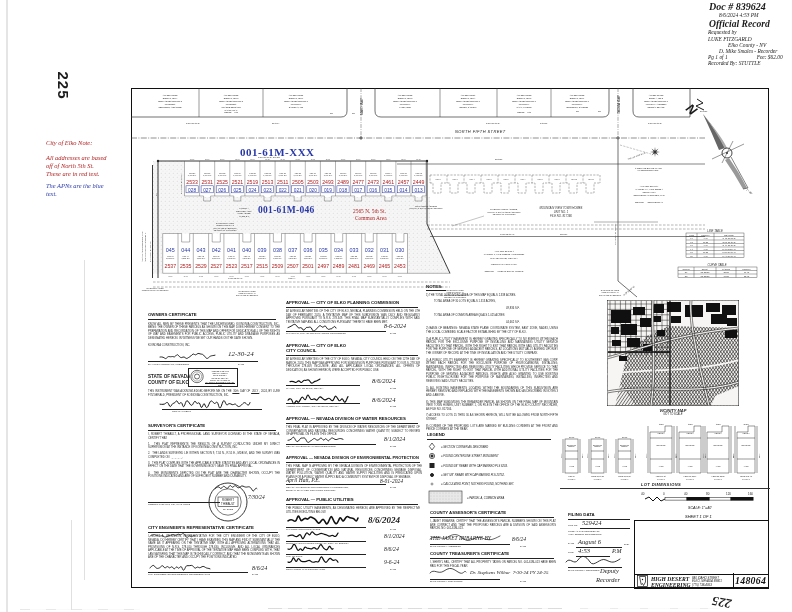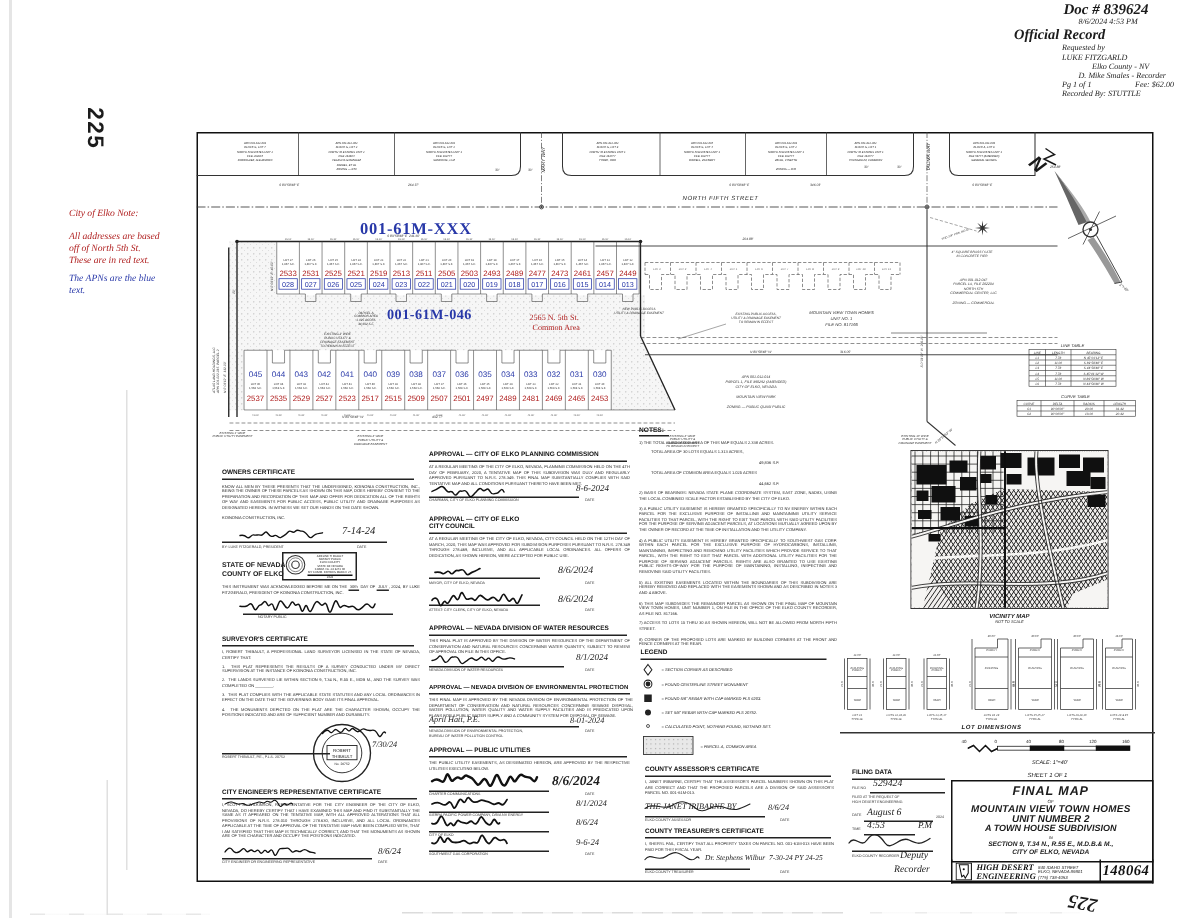--- a/index.html
+++ b/index.html
@@ -11,21 +11,21 @@
 .blue{color:#2838a8;}
 .red{color:#b02020;}
 .lbl{font-size:2.4px;color:#333;}
 </style></head>
 <body>
 <div class="page">
 
 <div class="abs ser" style="left:640px;top:1px;width:152px;line-height:1.14;">
   <div style="font-size:10px;font-weight:bold;margin-left:69px;">Doc # 839624</div>
   <div style="font-size:5.4px;margin-left:79px;">8/6/2024 4:53 PM</div>
-  <div style="font-size:9.6px;font-weight:bold;margin-left:36px;">Official Record</div>
+  <div style="font-size:9.6px;font-weight:bold;margin-left:69px;">Official Record</div>
   <div style="font-size:5.4px;margin-left:68px;">Requested by</div>
   <div style="font-size:5.4px;margin-left:68px;">LUKE FITZGARLD</div>
   <div style="font-size:5.4px;margin-left:88px;">Elko County - NV</div>
   <div style="font-size:5.4px;margin-left:79px;">D. Mike Smales - Recorder</div>
   <div style="font-size:5.4px;margin-left:68px;white-space:nowrap;">Pg 1 of 1<span style="margin-left:29px;">Fee: $62.00</span></div>
   <div style="font-size:5.4px;margin-left:68px;">Recorded By: STUTTLE</div>
 </div>
 
 <div class="abs" style="left:46px;top:80px;width:34px;font-size:15px;font-weight:bold;letter-spacing:1px;transform:rotate(90deg);">225</div>
 
@@ -594,21 +594,21 @@
 
 <div class="abs" style="left:148px;top:312px;width:132px;">
   <div class="hd">OWNERS CERTIFICATE</div>
   <div class="hr" style="width:128px;"></div>
   <div class="t2" style="margin-top:3px;">KNOW ALL MEN BY THESE PRESENTS THAT THE UNDERSIGNED, KOINONIA CONSTRUCTION, INC., BEING THE OWNER OF THESE PARCELS AS SHOWN ON THIS MAP, DOES HEREBY CONSENT TO THE PREPARATION AND RECORDATION OF THIS MAP AND OFFER FOR DEDICATION ALL OF THE RIGHTS OF WAY AND EASEMENTS FOR PUBLIC ACCESS, PUBLIC UTILITY AND DRAINAGE PURPOSES AS DESIGNATED HEREON. IN WITNESS WE SET OUR HANDS ON THE DATE SHOWN.</div>
   <div class="t2" style="margin-top:4px;">KOINONIA CONSTRUCTION, INC.</div>
 </div>
 <div class="abs" style="left:148px;top:361px;width:110px;border-top:0.7px solid #222;"></div>
 <div class="abs lbl" style="left:148px;top:362.5px;">BY: LUKE FITZGERALD, PRESIDENT</div>
 <div class="abs lbl" style="left:238px;top:362.5px;">DATE</div>
-<div class="abs" style="left:228px;top:350px;font-size:7px;font-family:'Liberation Serif',serif;font-style:italic;">7-14-24</div>
+<div class="abs" style="left:228px;top:350px;font-size:7px;font-family:'Liberation Serif',serif;font-style:italic;">12-30-24</div>
 
 <svg class="abs" style="left:160px;top:352px;overflow:visible;" width="1" height="1" viewBox="160 352 1 1">
       <path d="M160.0,357.0 S162.8,356.4 164.6,358.1 S167.3,356.1 169.2,356.6 S171.9,356.1 173.8,356.8 S176.5,353.1 178.3,355.3 S181.1,358.2 182.9,357.1 S185.7,359.5 187.5,358.2 S190.3,356.8 192.1,354.7 S194.8,356.2 196.7,354.3 S199.4,354.1 201.3,354.1 S204.0,355.6 205.8,357.7 S208.6,357.0 210.4,356.2 S213.2,355.7 215.0,355.2 " fill="none" stroke="#111" stroke-width="0.9" stroke-linecap="round"></path>
     </svg>
 
 <div class="abs" style="left:148px;top:374px;font-size:4.6px;font-weight:bold;">STATE OF NEVADA</div>
 <div class="abs" style="left:148px;top:380px;font-size:4.6px;font-weight:bold;">COUNTY OF ELKO</div>
 
 <div class="abs" style="left:188px;top:368px;width:48px;height:17px;border:0.9px solid #222;"></div>
 <svg class="abs" style="left:189px;top:369px;" width="16" height="15" viewBox="0 0 16 15">
@@ -1181,30 +1181,20 @@
 <div class="abs" style="left:641px;top:492px;font-size:3px;color:#222;">40</div>
 <div class="abs" style="left:663px;top:492px;font-size:3px;color:#222;">0</div>
 <div class="abs" style="left:684px;top:492px;font-size:3px;color:#222;">40</div>
 <div class="abs" style="left:706px;top:492px;font-size:3px;color:#222;">80</div>
 <div class="abs" style="left:726px;top:492px;font-size:3px;color:#222;">120</div>
 <div class="abs" style="left:748px;top:492px;font-size:3px;color:#222;">160</div>
 <div class="abs" style="left:688px;top:506px;font-size:3.6px;font-style:italic;color:#111;">SCALE: 1"=40'</div>
 <div class="abs" style="left:685px;top:514px;font-size:4px;font-style:italic;color:#111;">SHEET 1 OF 1</div>
 
 <div class="abs" style="left:634px;top:520px;width:133px;height:53px;border:1.6px solid #111;"></div>
-<div class="abs ctr" style="left:634px;top:521.5px;width:133px;text-align:center;font-style:italic;">
-  <div style="font-size:8.4px;font-weight:bold;letter-spacing:0.6px;">FINAL MAP</div>
-  <div style="font-size:3px;margin-top:0.2px;">OF</div>
-  <div style="font-size:6.6px;font-weight:bold;letter-spacing:0.2px;">MOUNTAIN VIEW TOWN HOMES</div>
-  <div style="font-size:6.6px;font-weight:bold;">UNIT NUMBER 2</div>
-  <div style="font-size:6px;font-weight:bold;">A TOWN HOUSE SUBDIVISION</div>
-  <div style="font-size:2.8px;">IN</div>
-  <div style="font-size:4.4px;font-weight:bold;">SECTION 9, T.34 N., R.55 E., M.D.B.&amp; M.,</div>
-  <div style="font-size:4.4px;font-weight:bold;">CITY OF ELKO, NEVADA</div>
-</div>
 
 <div class="abs" style="left:634px;top:573px;width:133px;height:15px;border:1.6px solid #111;border-top:none;"></div>
 <svg class="abs" style="left:637px;top:575px;" width="11" height="12" viewBox="0 0 11 12">
   <rect x="0.4" y="0.4" width="10.2" height="11.2" fill="none" stroke="#111" stroke-width="0.7"></rect>
   <path d="M2.5,1.5 L8.5,1.5 L8.5,7 L6.5,10.5 L5.5,8.5 L4.2,9.5 Z" fill="none" stroke="#111" stroke-width="0.7"></path>
   <circle cx="5.5" cy="4.5" r="0.7" fill="#111"></circle>
 </svg>
 <div class="abs ser" style="left:651px;top:576px;font-size:5.6px;font-weight:bold;font-style:italic;line-height:1.1;color:#111;">HIGH DESERT<br>ENGINEERING</div>
 <div class="abs" style="left:692px;top:576.5px;font-size:2.9px;font-style:italic;line-height:1.25;color:#222;">840 IDAHO STREET<br>ELKO, NEVADA 89801<br>(775) 738-4053</div>
 <div class="abs" style="left:733px;top:573px;width:34px;height:15px;border-left:1.4px solid #111;"></div>

